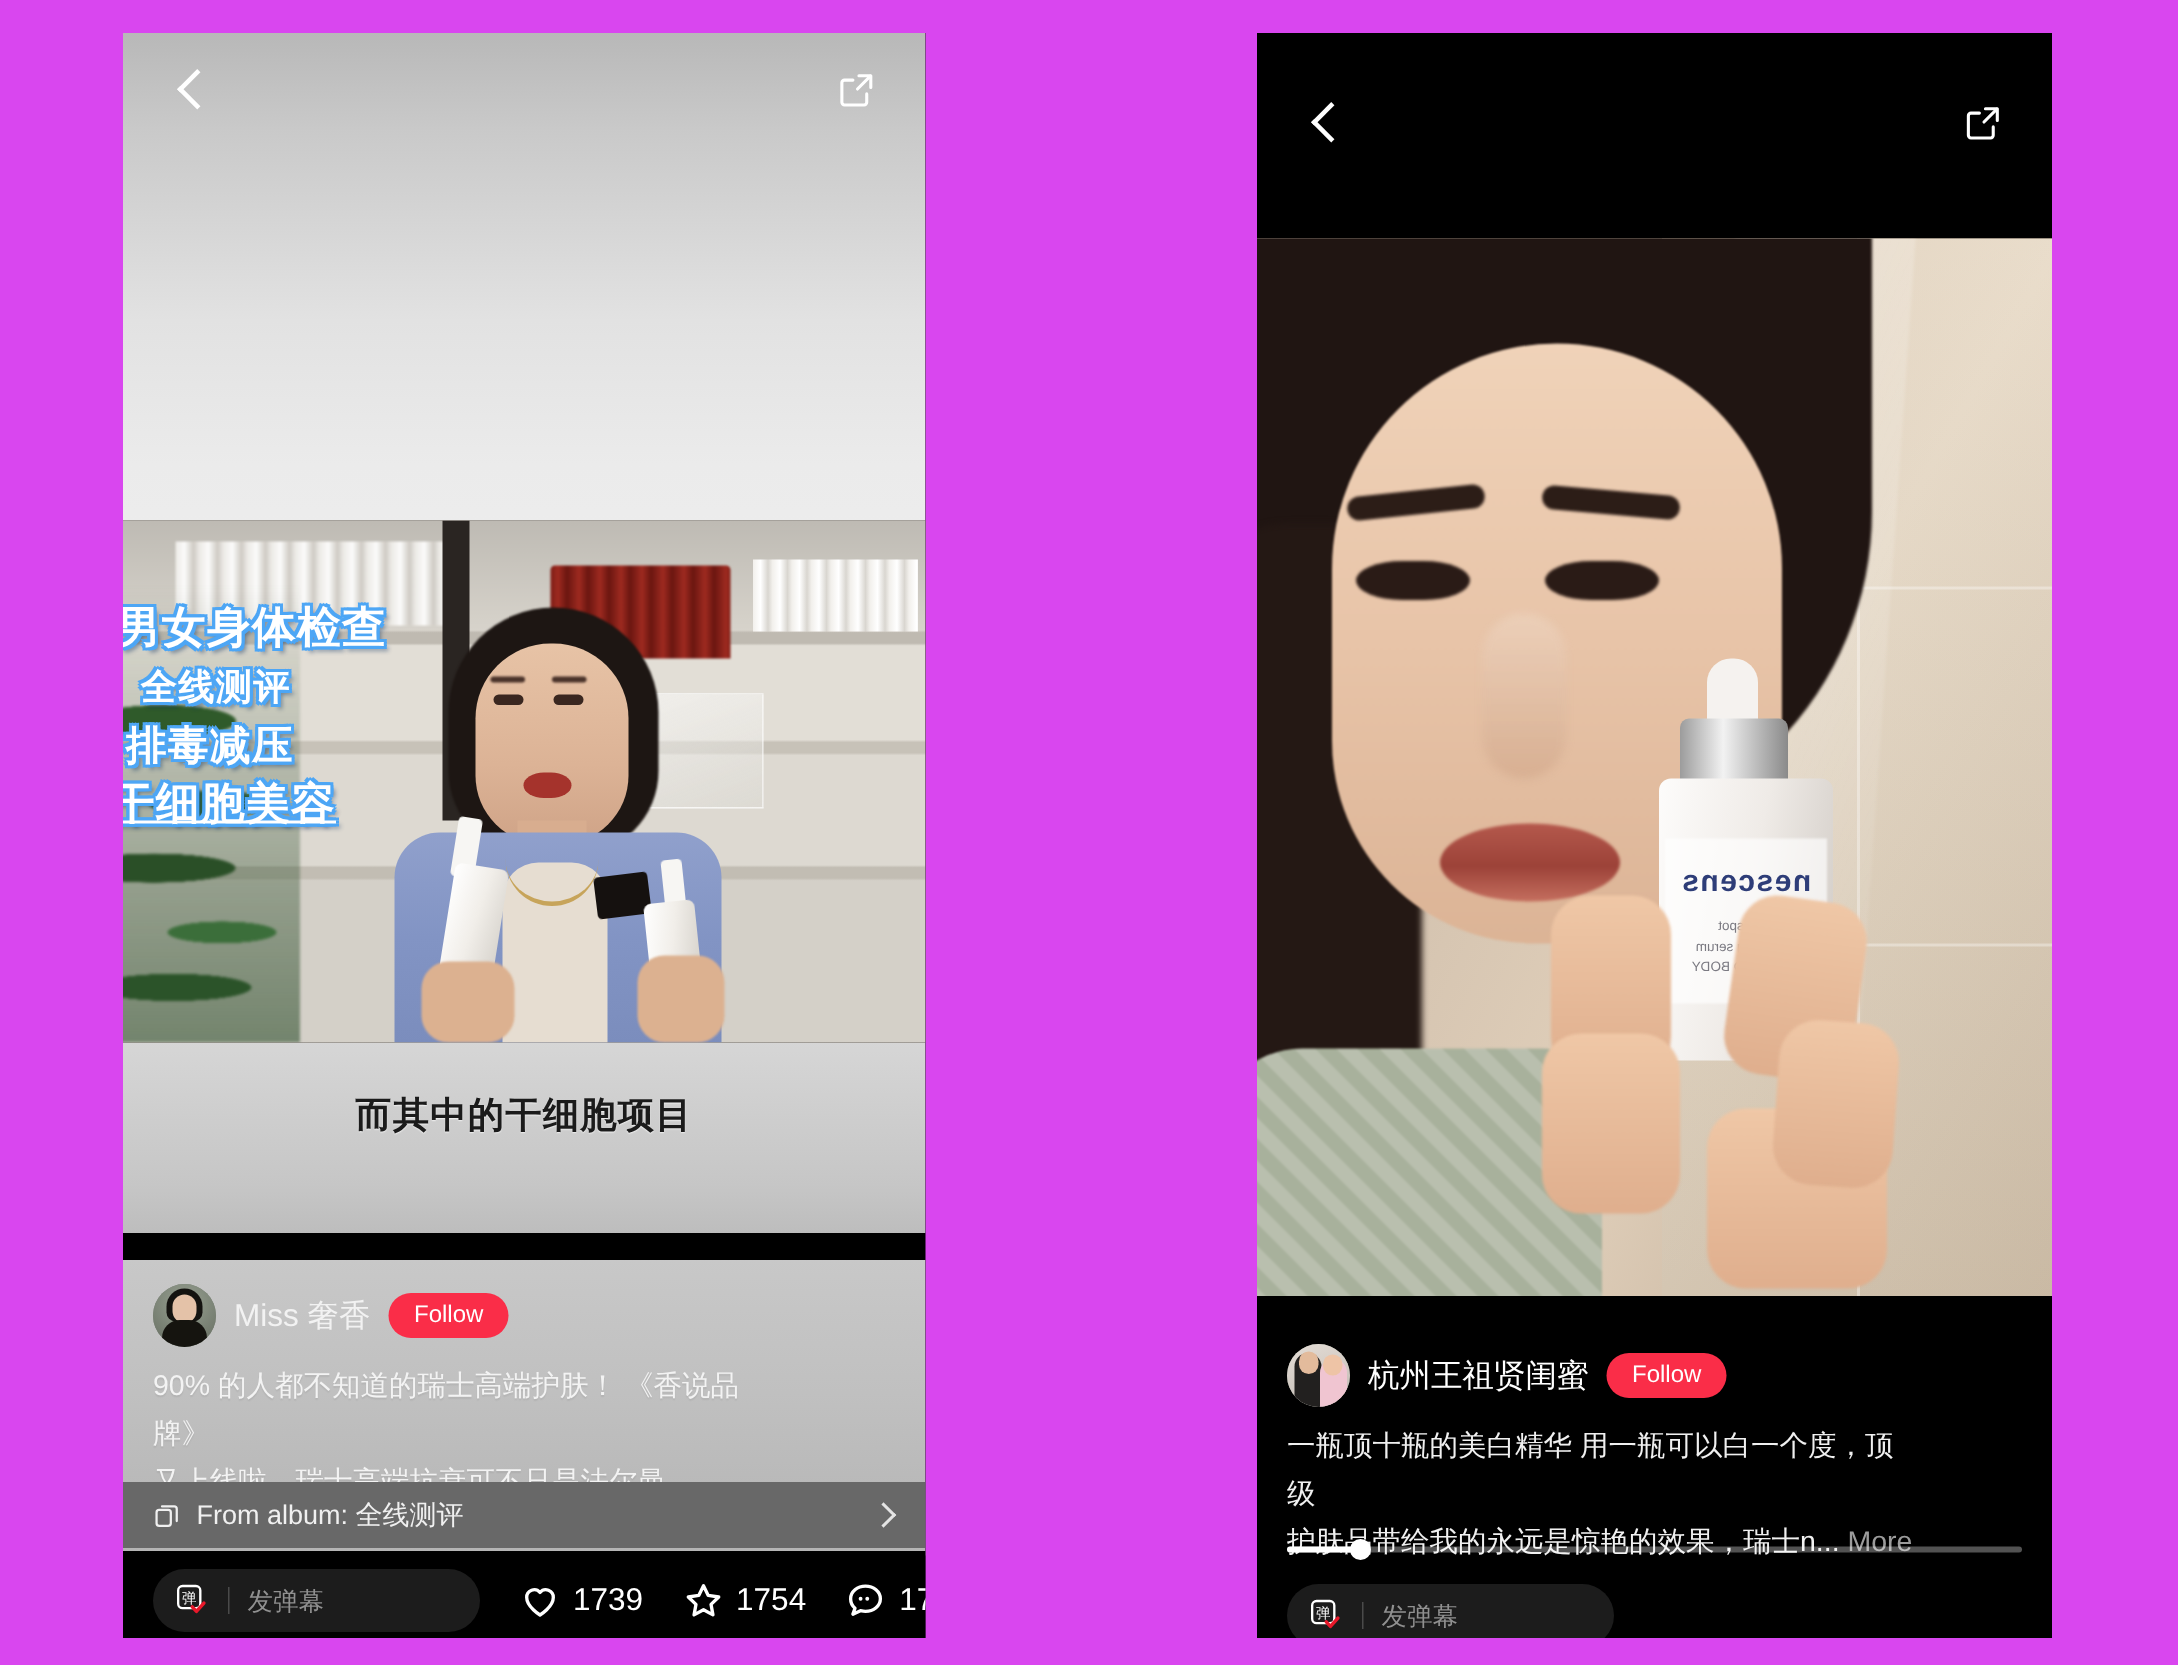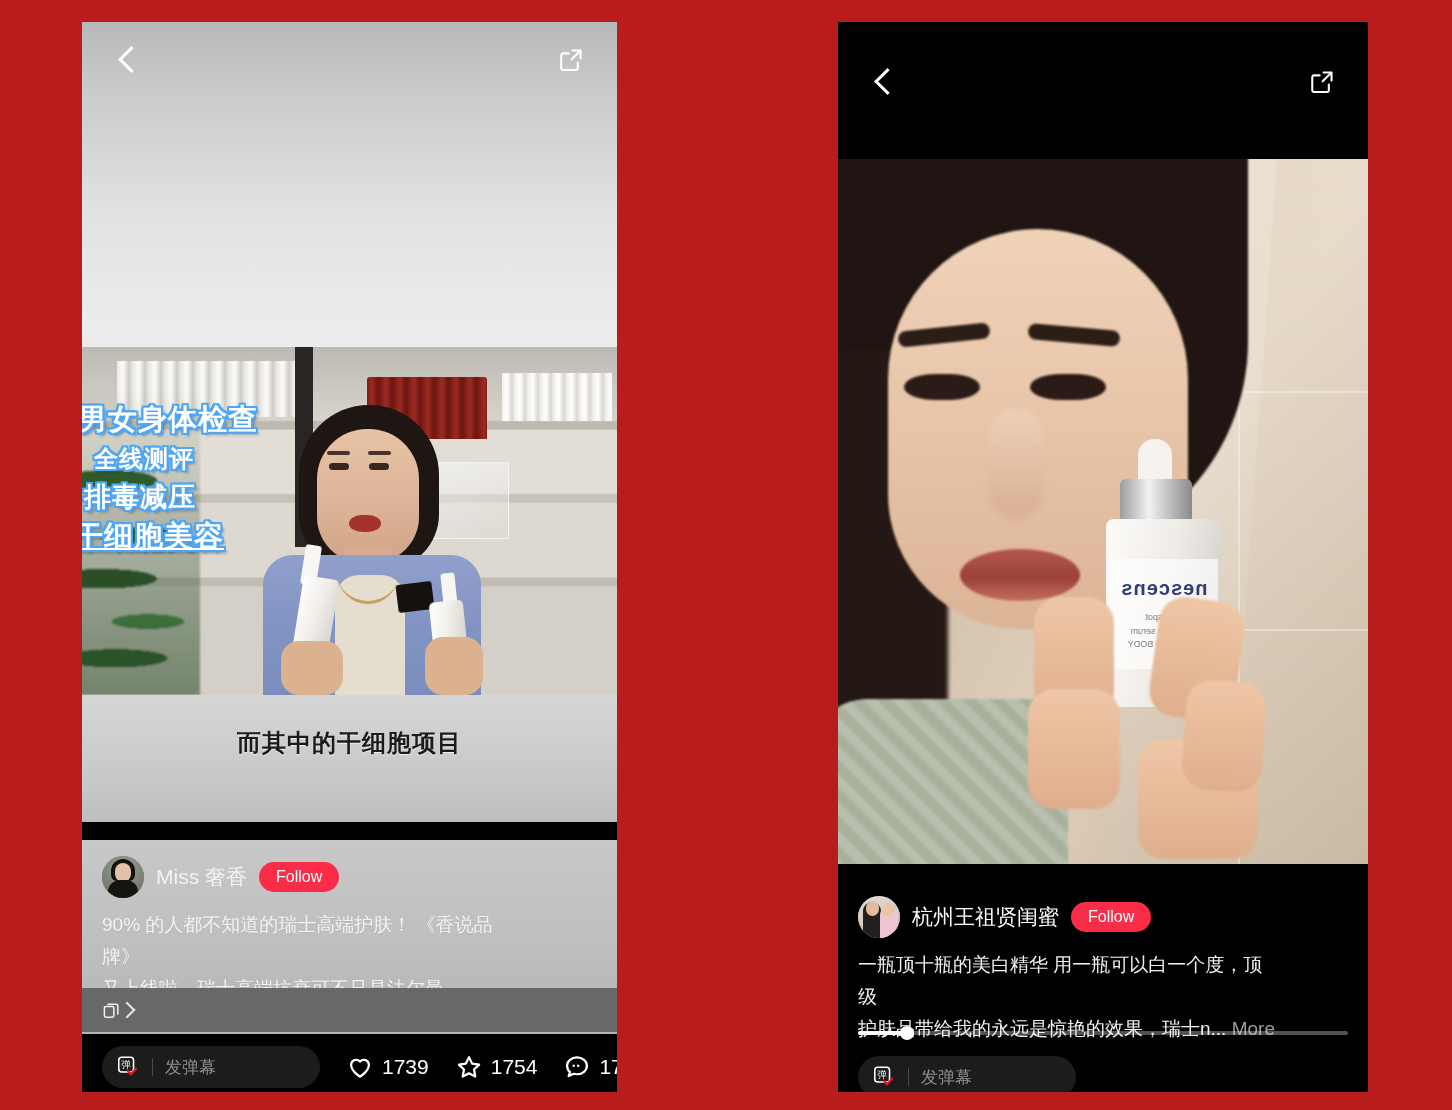--- a/index.html
+++ b/index.html
@@ -8,21 +8,21 @@
     background: #ffffff;
     width: 1452px;
     height: 1110px;
     overflow: hidden;
     font-family: "Liberation Sans", "DejaVu Sans", sans-serif;
   }
   .stage {
     position: relative;
     width: 1452px;
     height: 1110px;
-    background: #b91c1c;
+    background: #d946ef;
   }
 
   
   .panel {
     position: absolute;
     overflow: hidden;
   }
   #panel-left {
     left: 82px;
     top: 22px;
@@ -752,20 +752,21 @@
         <div>90% 的人都不知道的瑞士高端护肤！ 《香说品牌》</div>
         <div><span>又上线啦，瑞士高端抗衰可不只是法尔曼， ...</span> <span class="more">More</span></div>
       </div>
     </div>
 
     <div class="album-row">
       <svg width="19" height="19" viewBox="0 0 24 24" fill="none">
         <rect x="3" y="7" width="12" height="13.5" rx="2.2" stroke="#f0f0f0" stroke-width="1.9"></rect>
         <path d="M7.6 4.2h10.2A2.2 2.2 0 0 1 20 6.4v10.1" stroke="#f0f0f0" stroke-width="1.9" stroke-linecap="round"></path>
       </svg>
+      <div class="album-label">From album: 全线测评</div>
       <div class="album-arrow"></div>
     </div>
 
     <div class="actionbar" id="actionbar-left">
       <div class="danmaku-input">
         <svg width="24" height="24" viewBox="0 0 26 26" fill="none">
           <rect x="3" y="2.5" width="16" height="16" rx="3.2" stroke="#ffffff" stroke-width="1.7"></rect>
           <text x="11" y="14.6" font-size="10.5" fill="#ffffff" text-anchor="middle" font-family="DejaVu Sans, sans-serif">弹</text>
           <path d="M13.2 17.6l3 3.3 5.4-6" stroke="#e8182a" stroke-width="2.5" stroke-linecap="round" stroke-linejoin="round"></path>
         </svg>

